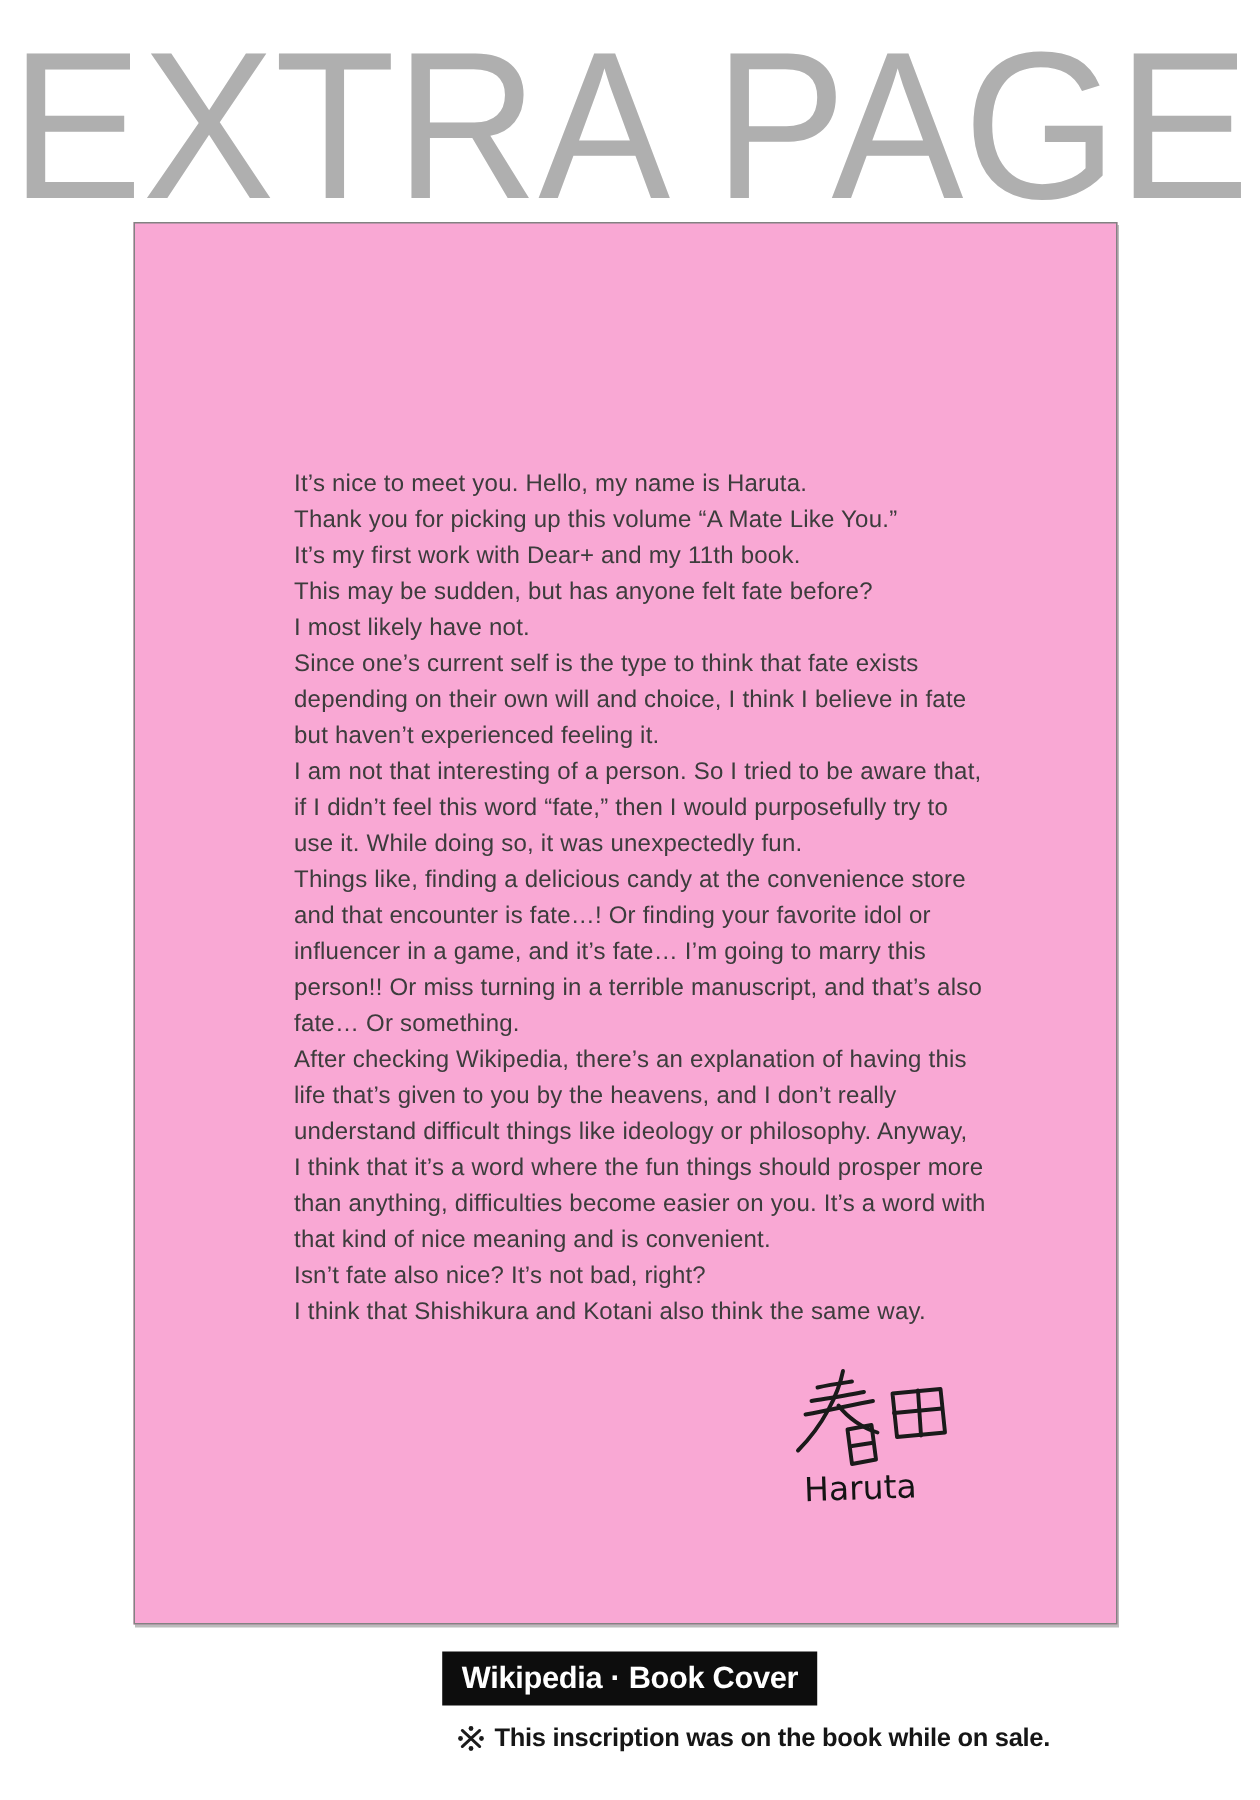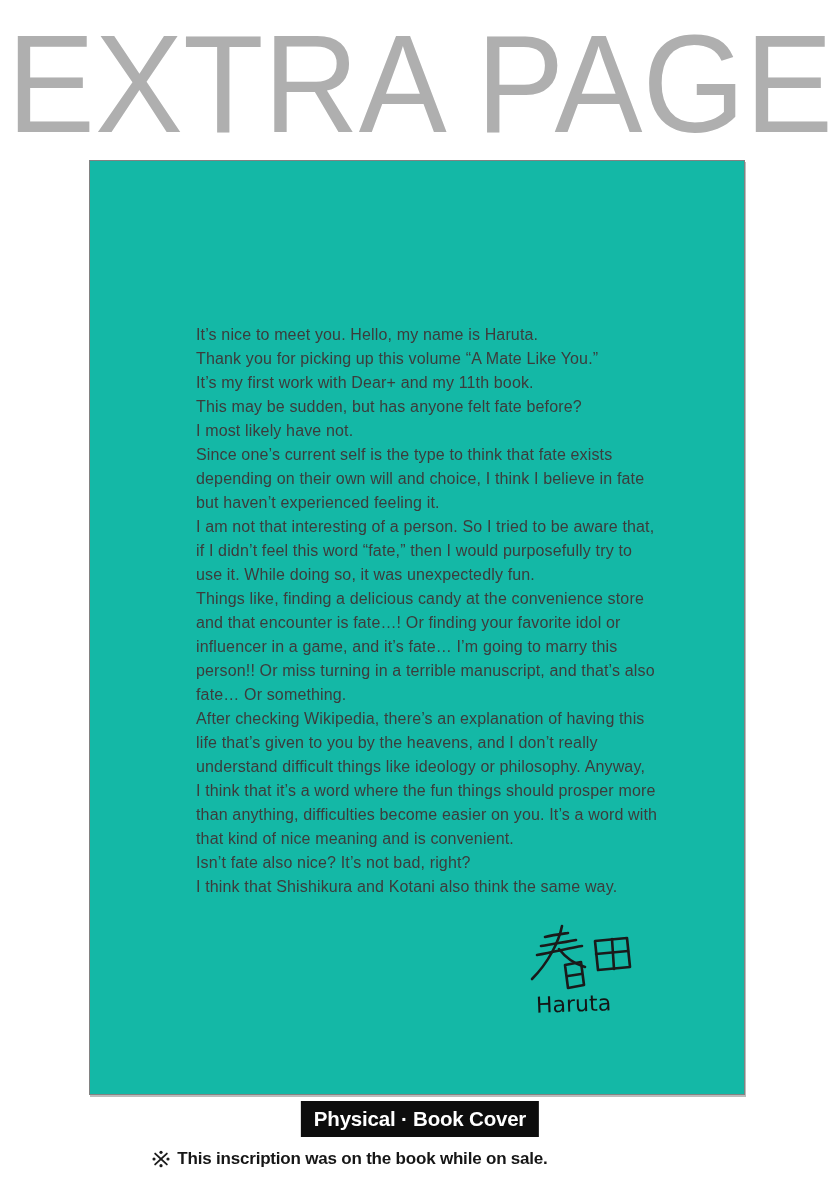--- a/index.html
+++ b/index.html
@@ -10,23 +10,22 @@
   }
   
   #heading-svg { position:absolute; top:0; left:0; width:840px; height:145px; }
   #heading-svg text {
     font-family:"Liberation Sans", sans-serif;
     fill:#afafaf; font-size:140px; font-weight:400;
   }
   
   .letter-box {
     position:absolute; left:89px; top:148px; width:656px; height:935px;
-    background:#14b8a6; border:1px solid #828282;
+    background:#f9a8d4; border:1px solid #828282;
     box-shadow:1px 2px 0 #bcbcbc;
-    margin-top:12px;
   }
   .letter-body {
     position:absolute; left:106px; top:162px; width:530px;
     font-size:16px; line-height:24px; letter-spacing:0.15px;
     color:#3c3c3c; white-space:pre;
   }
   
   .signature { position:absolute; left:438px; top:763px; width:125px; height:96px; }
   .signature svg { width:125px; height:96px; display:block; }
   .sig-stroke { fill:none; stroke:#1a1a1a; stroke-width:2.6; stroke-linecap:round; stroke-linejoin:round; }
@@ -36,21 +35,21 @@
     position:absolute; top:1101px; left:50%; transform:translateX(-50%);
     height:36px; padding:0 13px; background:#0d0d0d;
     display:flex; align-items:center; justify-content:center;
   }
   .badge span {
     color:#ffffff; font-size:20.5px; font-weight:bold; letter-spacing:-0.2px;
     white-space:nowrap;
   }
   .footnote {
     position:absolute; top:1147px; left:0; width:700px; height:24px;
-    display:flex; align-items:center; justify-content:center; gap:7px;
+    display:flex; align-items:center; justify-content:flex-end; gap:7px;
   }
   .footnote .mark-icon { width:18px; height:18px; flex:0 0 auto; }
   .mark-icon line { stroke:#1c1c1c; stroke-width:1.8; stroke-linecap:round; }
   .mark-icon circle { fill:#1c1c1c; }
   .footnote .note-text {
     font-size:17px; font-weight:bold; color:#161616; letter-spacing:-0.2px;
   }
 </style>
 </head>
 <body>
@@ -103,21 +102,21 @@
         <path class="sig-stroke" d="M84,15 L86,45"></path>
         <path class="sig-stroke" d="M68,30 L100,27"></path>
 
         <text class="sig-romaji" x="8" y="87" transform="rotate(-2 60 80)">Haruta</text>
       </svg>
     </div>
 
   </div>
 
   <div class="badge">
-    <span>Physical · Book Cover</span>
+    <span>Wikipedia · Book Cover</span>
   </div>
 
   <div class="footnote">
     <svg class="mark-icon" viewBox="0 0 17 17" aria-hidden="true">
       <line x1="3" y1="3.4" x2="14" y2="13.6"></line>
       <line x1="14" y1="3.4" x2="3" y2="13.6"></line>
       <circle cx="8.5" cy="2.2" r="1.5"></circle>
       <circle cx="8.5" cy="14.8" r="1.5"></circle>
       <circle cx="1.9" cy="8.5" r="1.5"></circle>
       <circle cx="15.1" cy="8.5" r="1.5"></circle>

